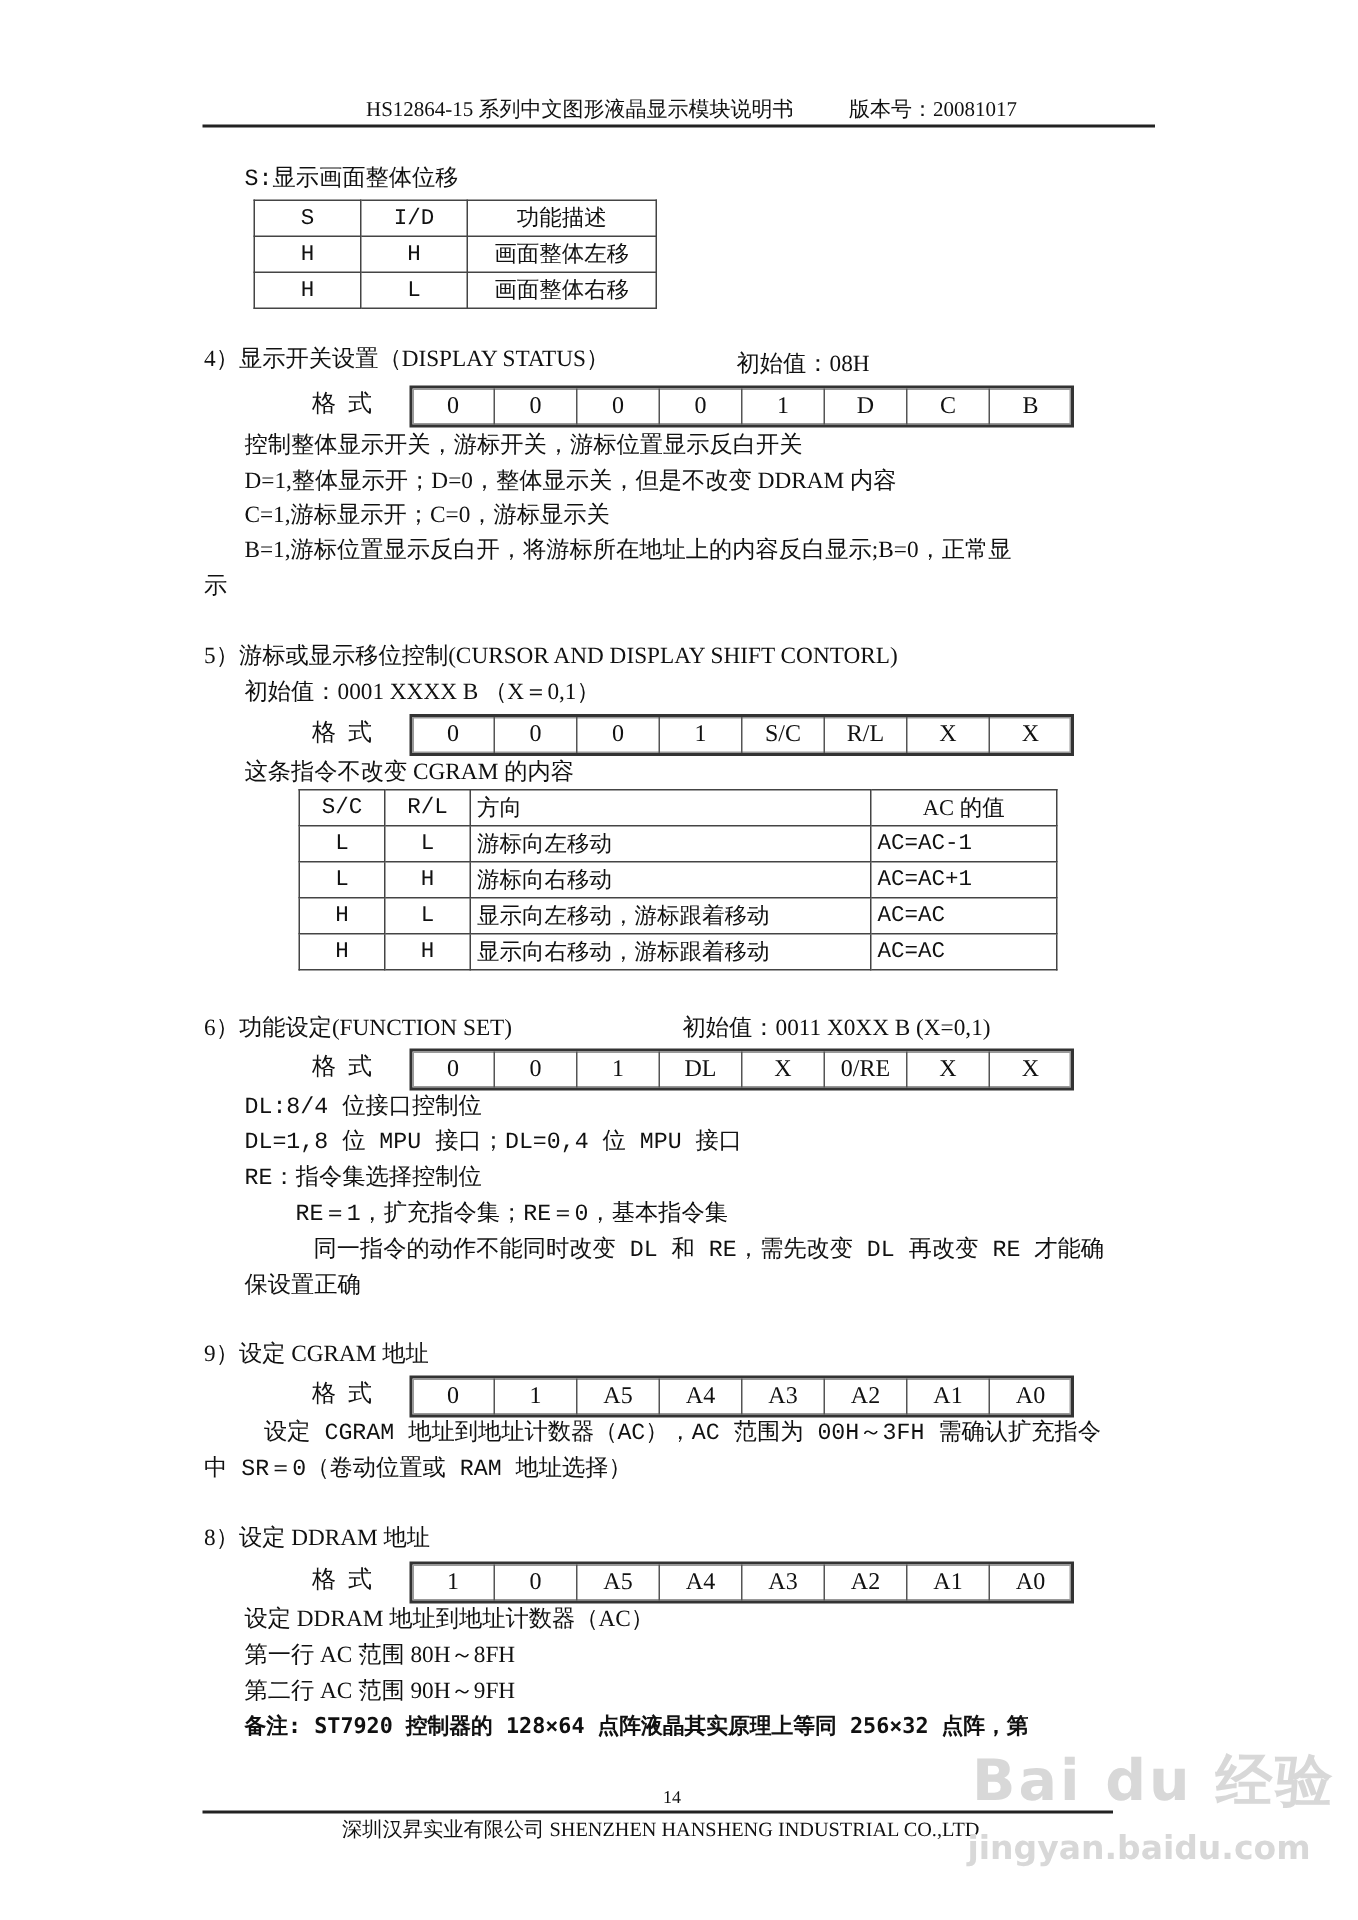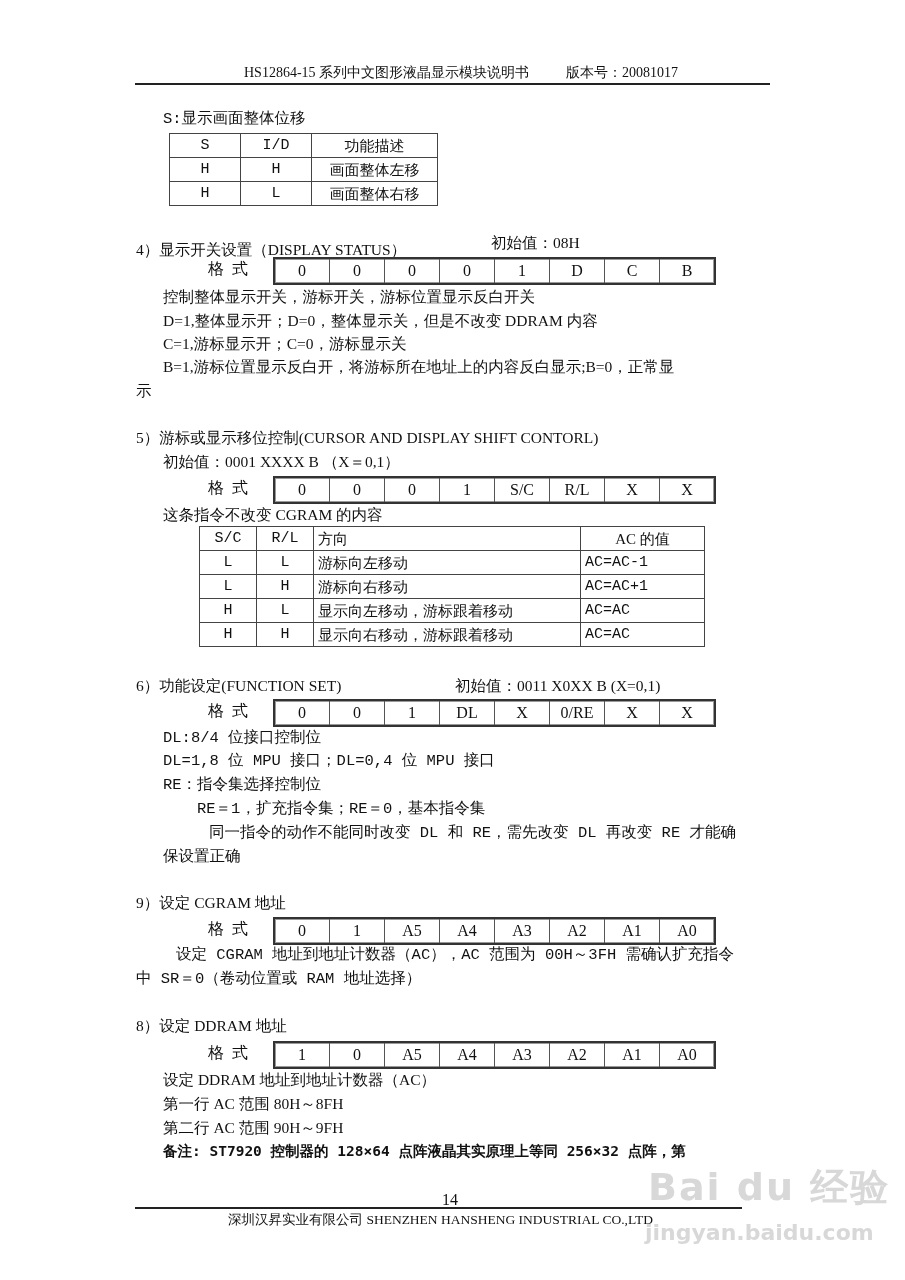--- a/index.html
+++ b/index.html
@@ -41,21 +41,21 @@
     <td class="c">画面整体左移</td>
   </tr>
   <tr>
     <td class="c mono">H</td>
     <td class="c mono">L</td>
     <td class="c">画面整体右移</td>
   </tr>
 </tbody>
   </table>
 
-<div class="abs t" style="left:136px; top:240px;text-align:center;">4）显示开关设置（DISPLAY STATUS）</div>
+<div class="abs t" style="left:136px; top:230px;text-align:center;">4）显示开关设置（DISPLAY STATUS）</div>
 <div class="abs t" style="left:491px; top:233px;">初始值：08H</div>
 <div class="abs fmt-label" style="left:208px; top:259px;">格式</div>
 <div class="fmtbox" style="left:273px; top:257px;">
   <div>0</div>
   <div>0</div>
   <div>0</div>
   <div>0</div>
   <div>1</div>
   <div>D</div>
   <div>C</div>
@@ -161,18 +161,18 @@
   <div>A3</div>
   <div>A2</div>
   <div>A1</div>
   <div>A0</div>
 </div>
 <div class="abs t" style="left:163px; top:1070px;">设定 DDRAM  地址到地址计数器（AC）</div>
 <div class="abs t" style="left:163px; top:1094px;">第一行 AC 范围   80H～8FH</div>
 <div class="abs t" style="left:163px; top:1118px;">第二行 AC 范围   90H～9FH</div>
 <div class="abs t bold" style="left:163px; top:1141px;">备注: ST7920 控制器的 128×64 点阵液晶其实原理上等同 256×32 点阵，第</div>
 
-<div class="abs" style="left:442px; top:1191px; font-size:16px;">14</div>
+<div class="abs" style="left:442px; top:1191px; font-size:12px;">14</div>
 <div class="hline" style="left:135px; width:607px; top:1207px;"></div>
 <div class="abs" style="left:228px; top:1211px; font-size:13.5px;">深圳汉昇实业有限公司    SHENZHEN HANSHENG INDUSTRIAL CO.,LTD</div>
 
 <div class="abs wm" style="left:648px; top:1162px; font-size:38px; letter-spacing:2px;">Bai du 经验</div>
 <div class="abs wm" style="left:645px; top:1220px; font-size:22px; font-weight:bold;">jingyan.baidu.com</div>
 
 </body></html>

